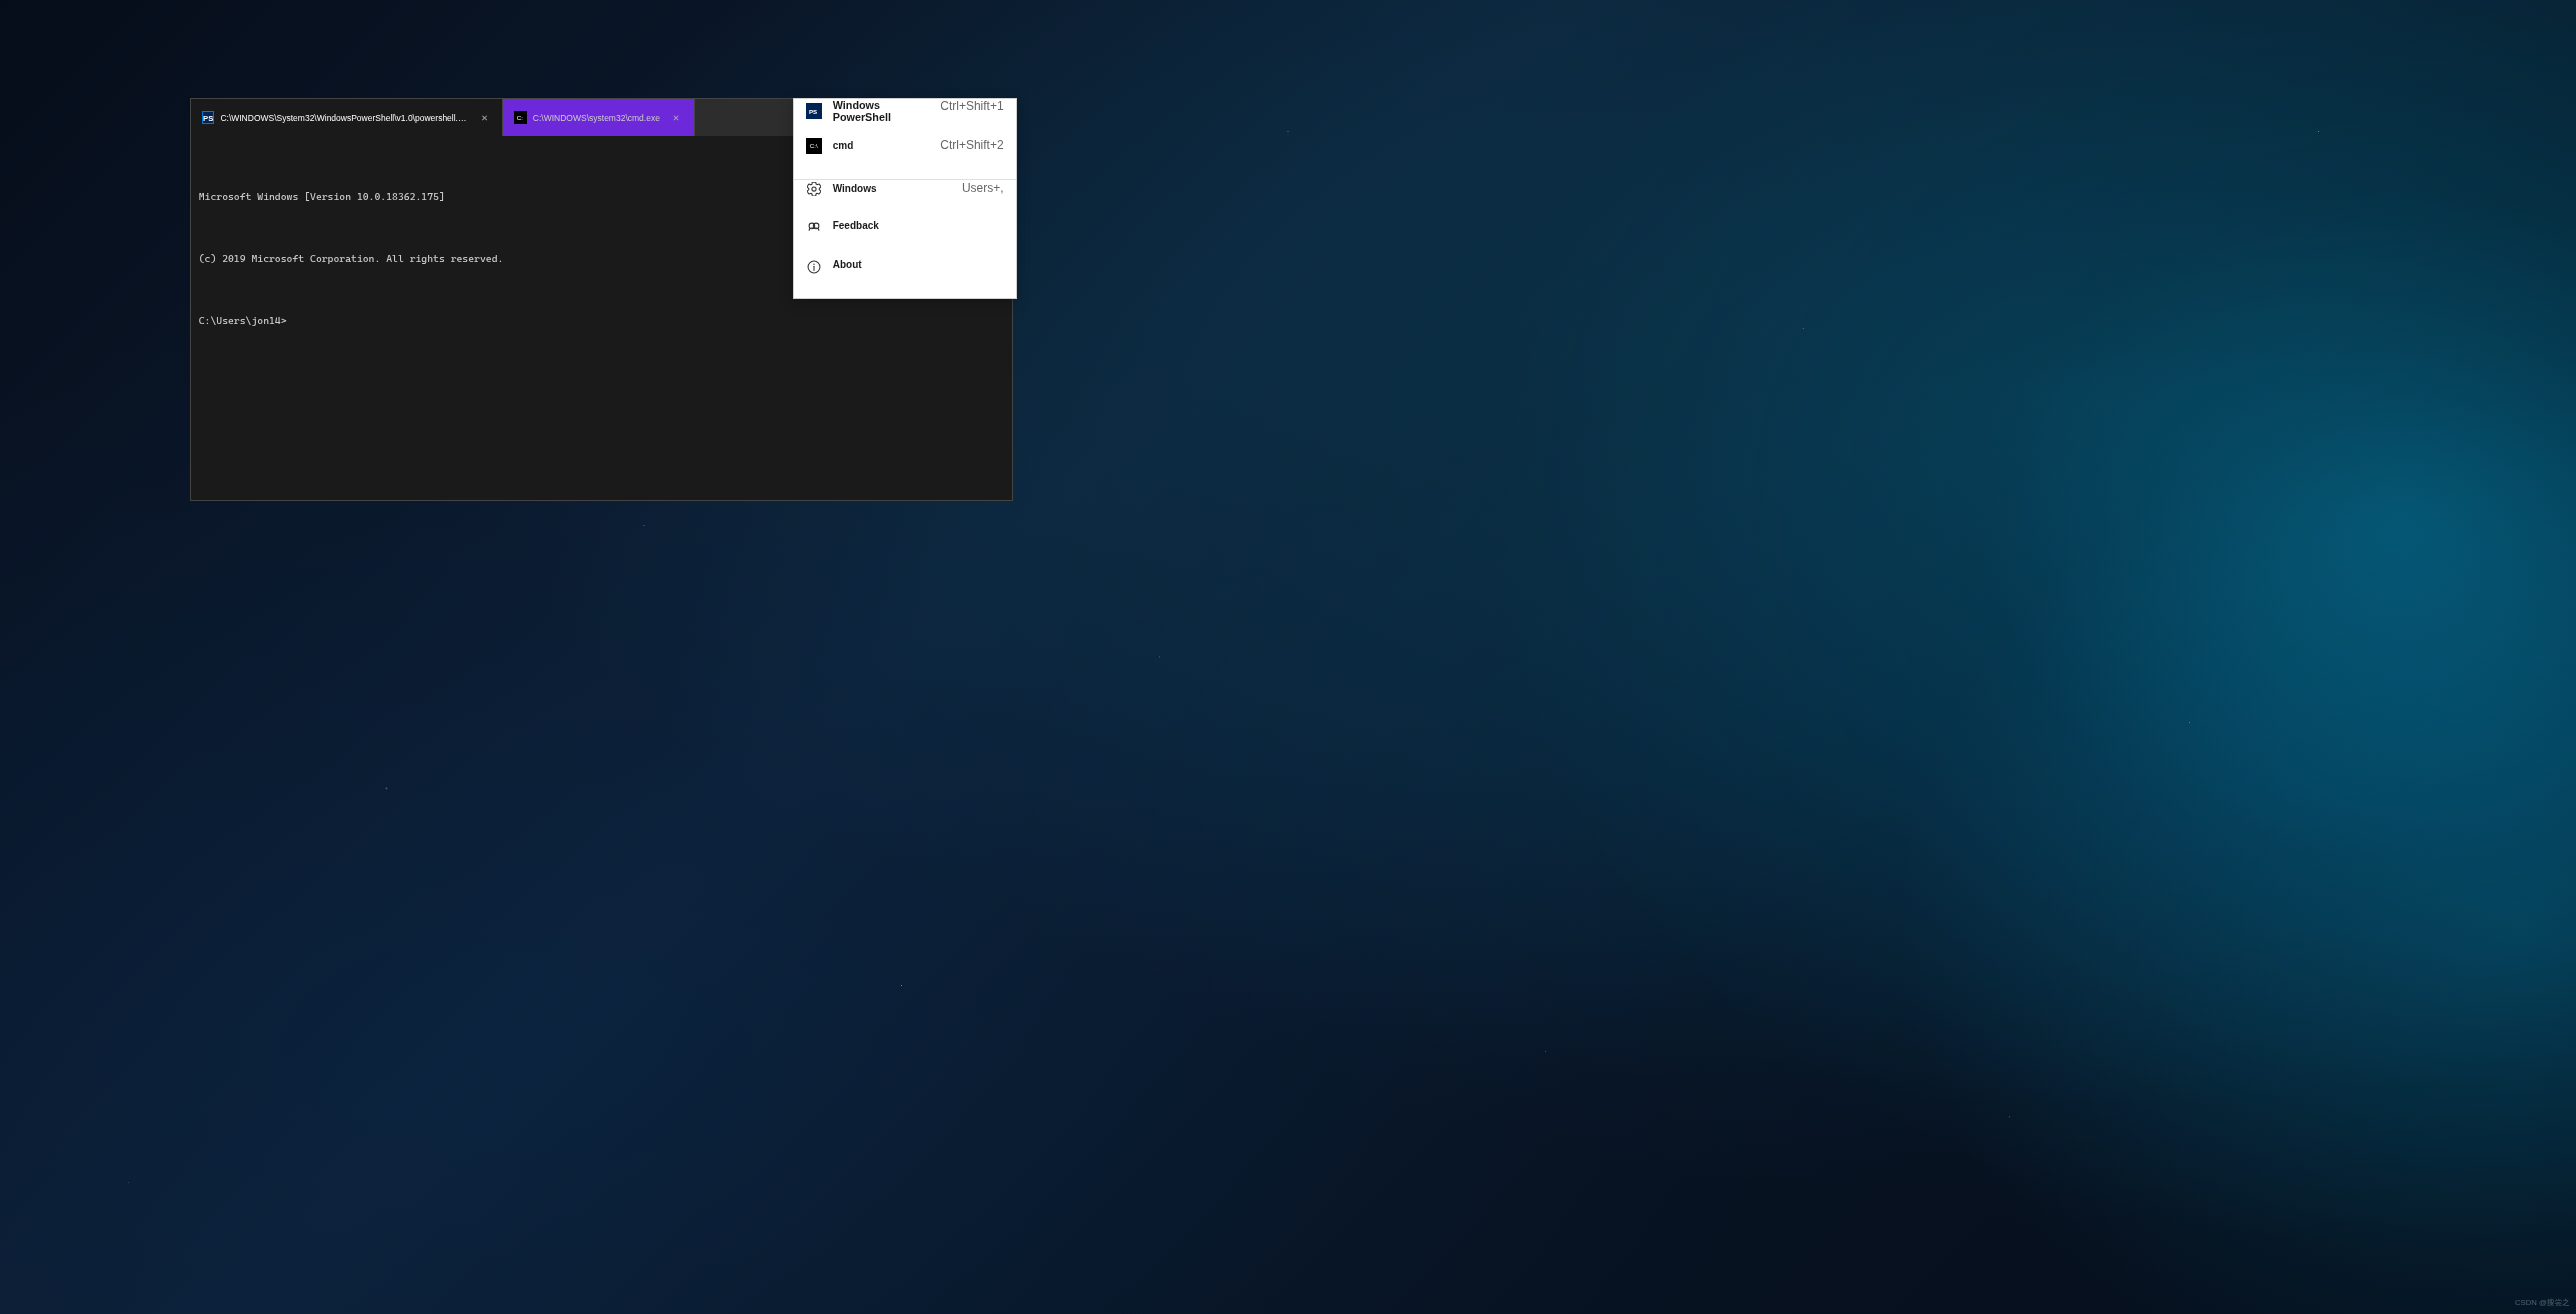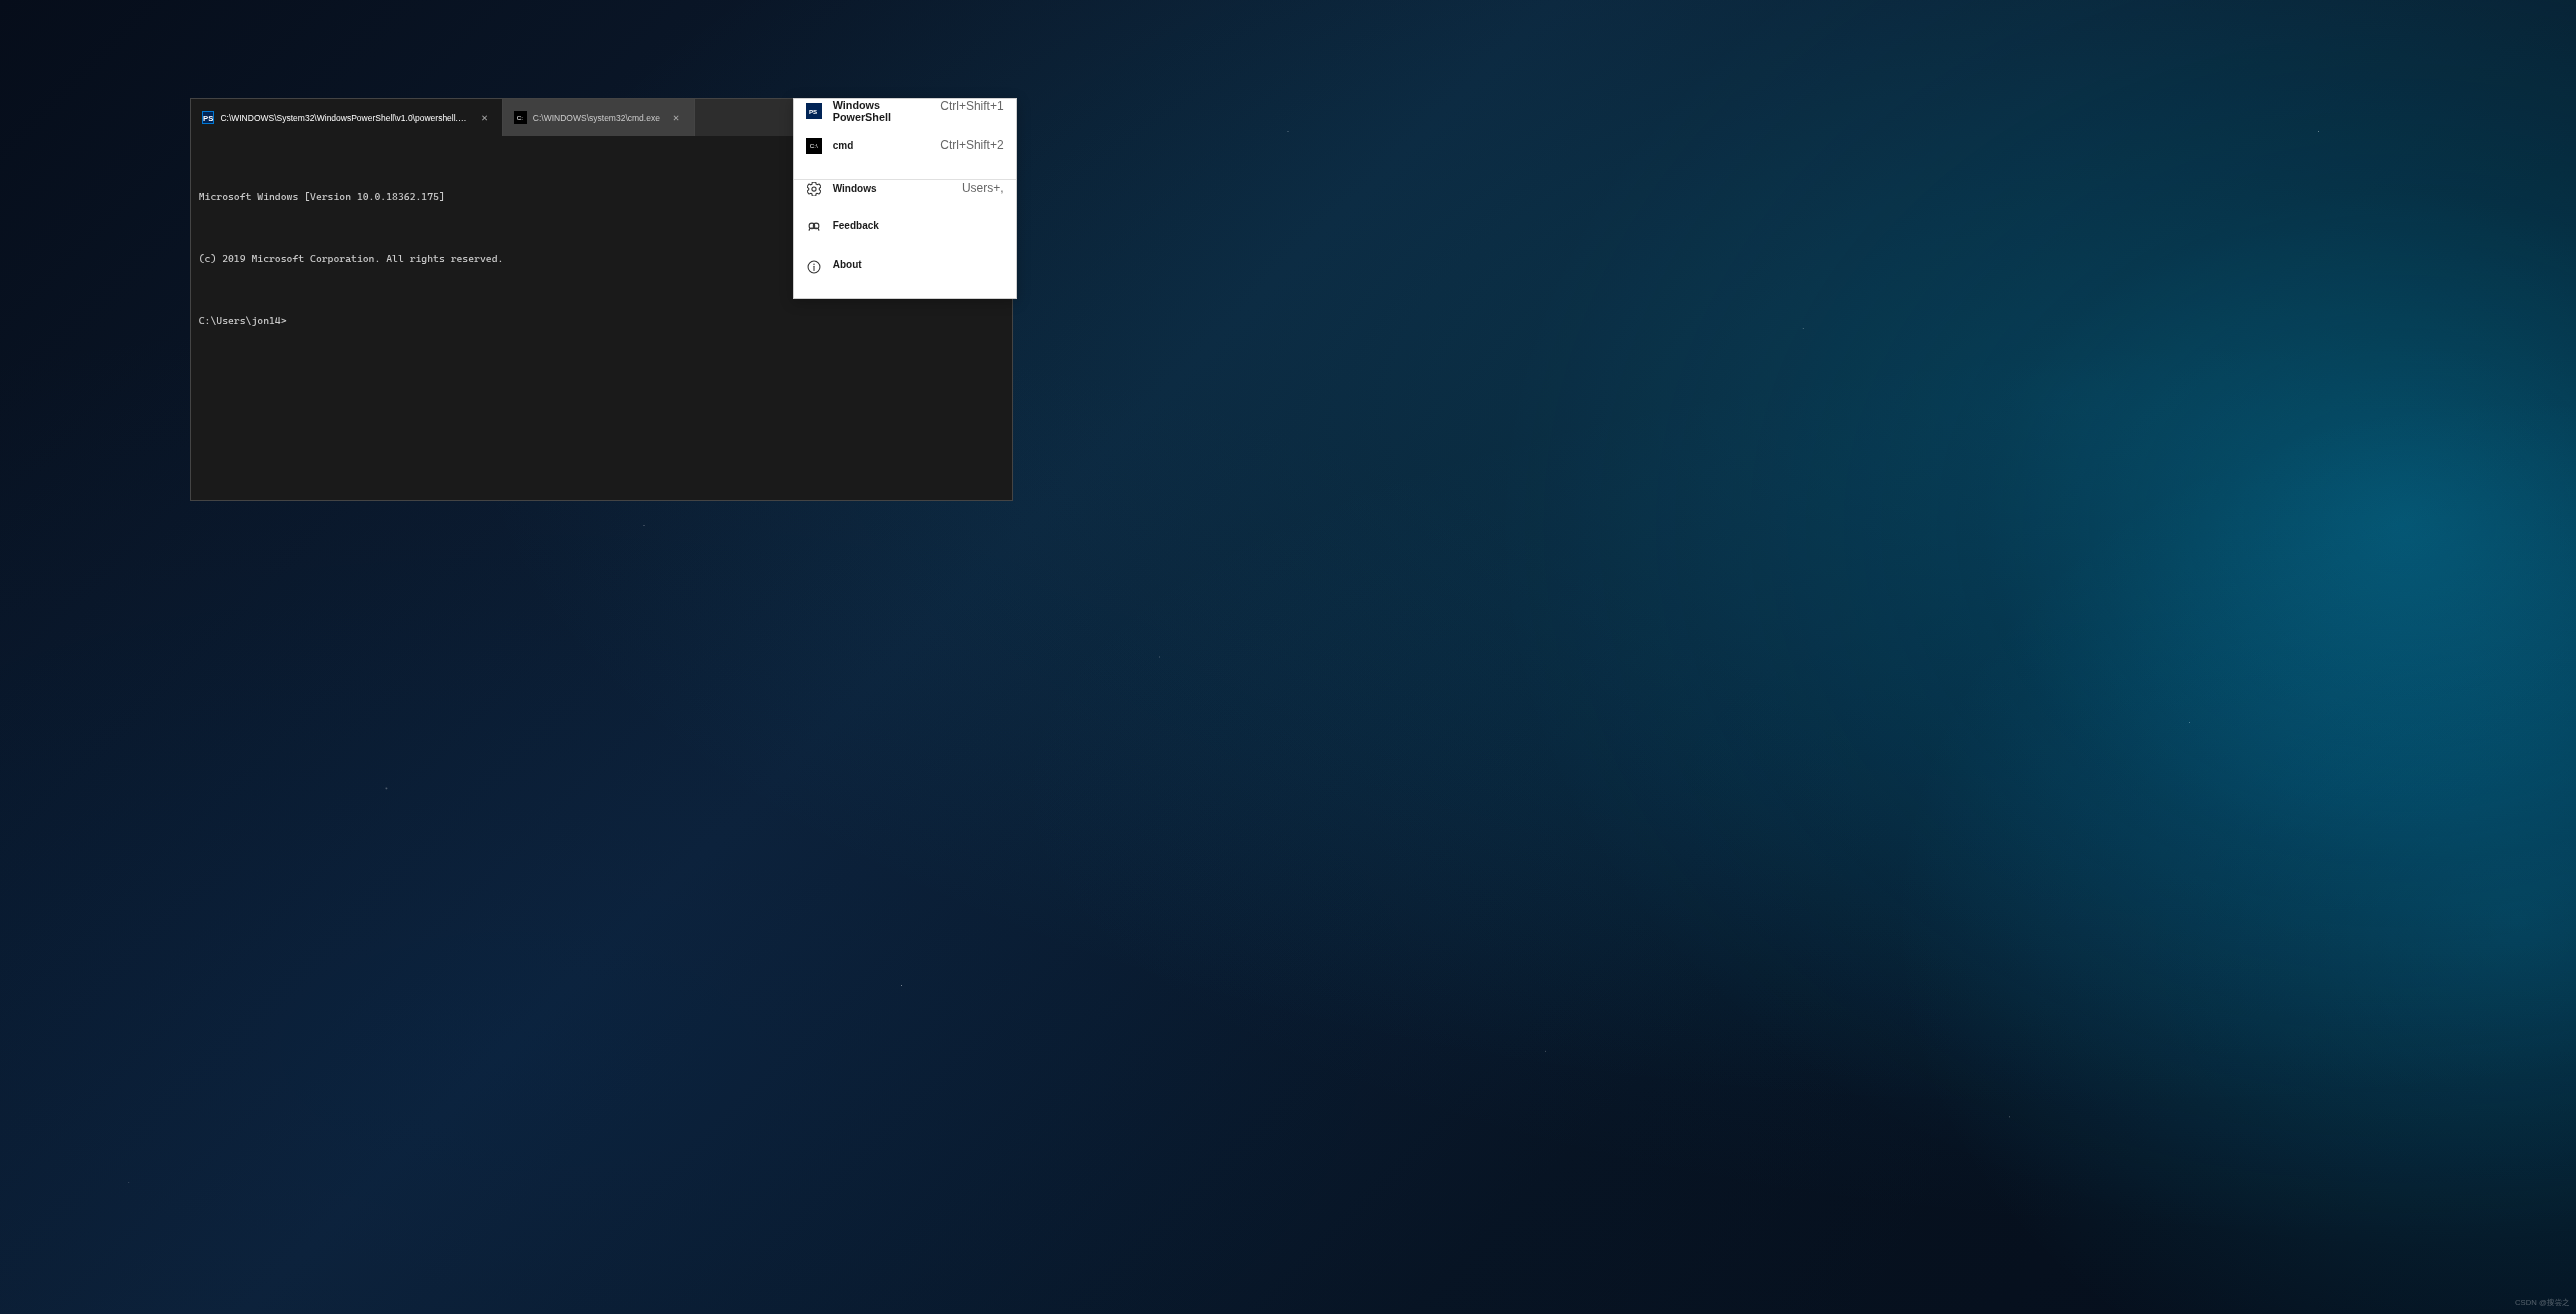--- a/index.html
+++ b/index.html
@@ -76,21 +76,21 @@
       display: flex;
       align-items: stretch;
       flex-shrink: 0;
       position: relative;
     }
 
     .tab {
       display: flex;
       align-items: center;
       padding: 0 10.8px;
-      background: #404040;
+      background: #6d28d9;
       border-right: 0.8px solid #444;
       cursor: pointer;
       gap: 6.2px;
       min-width: 0;
       font-size: 9.3px;
       color: #ccc;
     }
 
     .tab.active {
       background: #1a1a1a;

